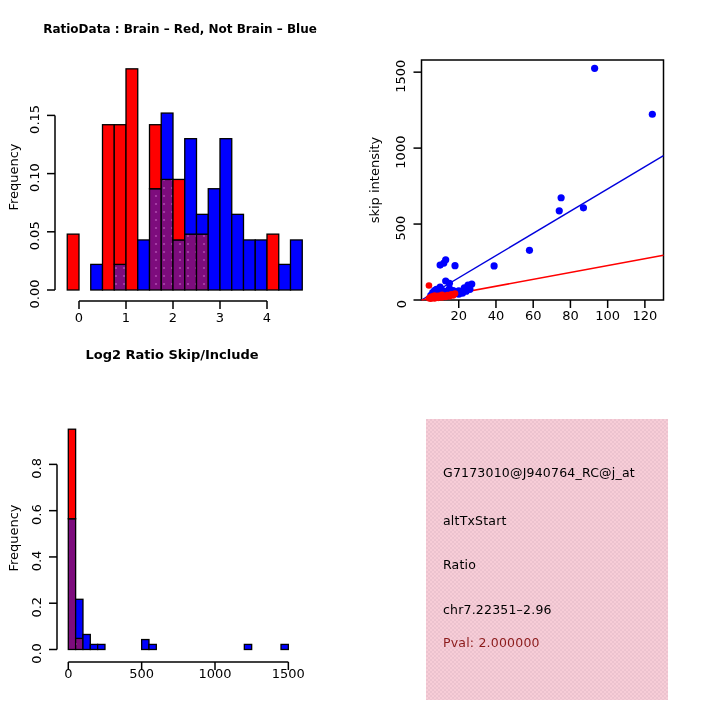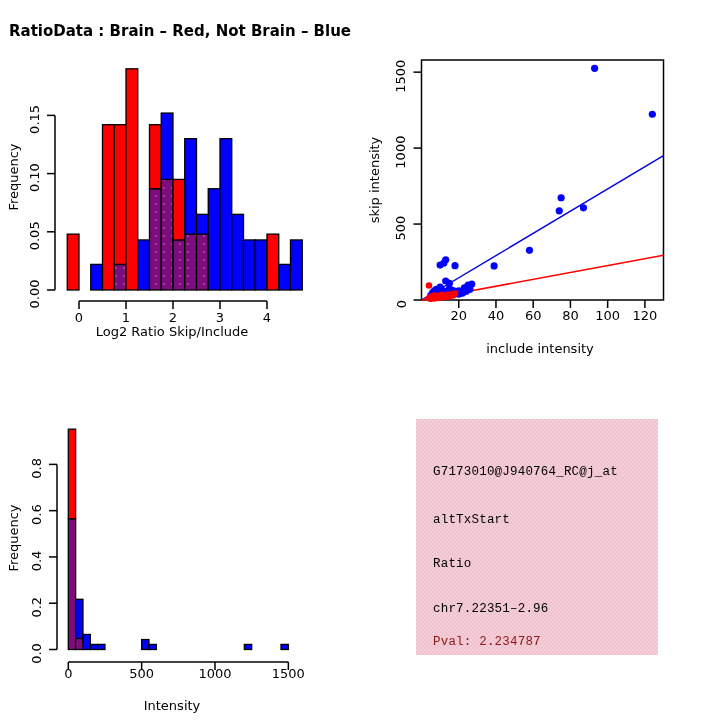--- a/index.html
+++ b/index.html
@@ -4,31 +4,31 @@
 <style>
   html,body{margin:0;padding:0;background:#ffffff;}
   body{width:720px;height:720px;position:relative;overflow:hidden;
        font-family:"DejaVu Sans","Liberation Sans",sans-serif;color:#000;}
   .panel{position:absolute;width:360px;height:360px;}
   #panel-ratio-hist{left:0;top:0;}
   #panel-scatter{left:360px;top:0;}
   #panel-gene-hist{left:0;top:360px;}
   #panel-info{left:360px;top:360px;}
   .chart-title{position:absolute;top:22px;left:0;width:100%;text-align:center;
-               font-size:15px;font-weight:bold;white-space:nowrap;}
+               font-size:12px;font-weight:bold;white-space:nowrap;}
   .xlab{position:absolute;left:0;width:100%;text-align:center;font-size:13px;white-space:nowrap;}
   .ylab{position:absolute;width:190px;height:14px;line-height:14px;text-align:center;
         font-size:13px;transform:rotate(-90deg);white-space:nowrap;}
   svg.plot{position:absolute;left:0;top:0;}
-  #info-box{position:absolute;left:56px;top:59px;width:242px;height:236px;
+  #info-box{position:absolute;left:66px;top:59px;width:242px;height:281px;
     background-color:#ecc3cf;
     background-image:
       linear-gradient(45deg,#f7cdd7 25%,transparent 25%,transparent 75%,#f7cdd7 75%),
       linear-gradient(45deg,#f7cdd7 25%,transparent 25%,transparent 75%,#f7cdd7 75%);
-    background-size:4px 4px;background-position:0 0,2px 2px;font-family:Liberation Mono, monospace;}
+    background-size:4px 4px;background-position:0 0,2px 2px;}
   .info-line{position:absolute;left:17px;font-size:12.5px;letter-spacing:0.2px;white-space:nowrap;}
   .pval{color:#8b1a1a;}
 </style>
 </head>
 <body>
 
 <div class="panel" id="panel-ratio-hist">
   <div class="chart-title">RatioData : Brain – Red, Not Brain – Blue</div>
   <div class="ylab" style="left:-81px;top:170px;">Frequency</div>
   <svg class="plot" id="svg-ratio" width="360" height="360">
@@ -77,21 +77,21 @@
       <rect x="196.5" y="214.34" width="11.75" height="19.787999999999982" fill="#0000ff" stroke="#000" stroke-width="1.3"></rect>
       <rect x="208.25" y="188.73200000000003" width="11.75" height="101.26799999999997" fill="#0000ff" stroke="#000" stroke-width="1.3"></rect>
       <rect x="220" y="138.68" width="11.75" height="151.32" fill="#0000ff" stroke="#000" stroke-width="1.3"></rect>
       <rect x="231.75" y="214.34" width="11.75" height="75.66" fill="#0000ff" stroke="#000" stroke-width="1.3"></rect>
       <rect x="243.5" y="239.948" width="11.75" height="50.05199999999999" fill="#0000ff" stroke="#000" stroke-width="1.3"></rect>
       <rect x="255.25" y="239.948" width="11.75" height="50.05199999999999" fill="#0000ff" stroke="#000" stroke-width="1.3"></rect>
       <rect x="267" y="234.128" width="11.75" height="55.872000000000014" fill="#ff0000" stroke="#000" stroke-width="1.3"></rect>
       <rect x="278.75" y="264.392" width="11.75" height="25.608000000000004" fill="#0000ff" stroke="#000" stroke-width="1.3"></rect>
       <rect x="290.5" y="239.948" width="11.75" height="50.05199999999999" fill="#0000ff" stroke="#000" stroke-width="1.3"></rect>
     </svg>
-  <div class="xlab" style="top:324px;width:344px;">Log2 Ratio Skip/Include</div>
+  <div class="xlab" style="top:347px;width:344px;font-weight:bold;">Log2 Ratio Skip/Include</div>
 </div>
 
 <div class="panel" id="panel-scatter">
   <div class="ylab" style="left:-80px;top:173px;">skip intensity</div>
   <svg class="plot" id="svg-scatter" width="360" height="360">
       <rect x="61.5" y="60" width="242" height="240" fill="none" stroke="#000" stroke-width="1.5"></rect>
       <line x1="53.5" y1="300" x2="61.5" y2="300" stroke="#000" stroke-width="1.5"></line>
       <text x="45.5" y="304" text-anchor="middle" font-size="13px" fill="#000" transform="rotate(-90 45.5 304)">0</text>
       <line x1="53.5" y1="224.0506329113924" x2="61.5" y2="224.0506329113924" stroke="#000" stroke-width="1.5"></line>
       <text x="45.5" y="228.0506329113924" text-anchor="middle" font-size="13px" fill="#000" transform="rotate(-90 45.5 228.0506329113924)">500</text>
@@ -172,21 +172,20 @@
       <circle cx="81.97692307692307" cy="294.6835443037975" r="3.3" fill="#ff0000"></circle>
       <circle cx="81.97692307692307" cy="297.56962025316454" r="3.3" fill="#ff0000"></circle>
       <circle cx="83.83846153846153" cy="295.746835443038" r="3.3" fill="#ff0000"></circle>
       <circle cx="85.7" cy="296.9620253164557" r="3.3" fill="#ff0000"></circle>
       <circle cx="87.56153846153846" cy="295.1392405063291" r="3.3" fill="#ff0000"></circle>
       <circle cx="89.42307692307692" cy="296.3544303797468" r="3.3" fill="#ff0000"></circle>
       <circle cx="91.28461538461539" cy="294.2278481012658" r="3.3" fill="#ff0000"></circle>
       <circle cx="93.14615384615385" cy="295.44303797468353" r="3.3" fill="#ff0000"></circle>
       <circle cx="95.00769230769231" cy="293.62025316455697" r="3.3" fill="#ff0000"></circle>
     </svg>
-  <div class="xlab" style="top:341px;">include intensity</div>
 </div>
 
 <div class="panel" id="panel-gene-hist">
   <div class="ylab" style="left:-81px;top:171px;">Frequency</div>
   <svg class="plot" id="svg-gene" width="360" height="360">
       <defs>
         <pattern id="pd3" width="8" height="8" patternUnits="userSpaceOnUse">
           <rect x="0" y="0" width="8" height="8" fill="#7d0c7d"></rect>
           <circle cx="4" cy="4" r="1.1" fill="#b34fb3" opacity="0.85"></circle>
         </pattern>
@@ -216,24 +215,23 @@
       <rect x="75.63499999999999" y="278.3928" width="7.33" height="11.107199999999978" fill="url(#pd3)" stroke="#000" stroke-width="1.3"></rect>
       <rect x="75.63499999999999" y="239.2862" width="7.33" height="39.106600000000014" fill="#0000ff" stroke="#000" stroke-width="1.3"></rect>
       <rect x="82.97" y="274.459" width="7.33" height="15.040999999999997" fill="#0000ff" stroke="#000" stroke-width="1.3"></rect>
       <rect x="90.30499999999999" y="284.4092" width="7.33" height="5.0908000000000015" fill="#0000ff" stroke="#000" stroke-width="1.3"></rect>
       <rect x="97.64" y="284.4092" width="7.33" height="5.0908000000000015" fill="#0000ff" stroke="#000" stroke-width="1.3"></rect>
       <rect x="141.64999999999998" y="279.5498" width="7.33" height="9.950199999999995" fill="#0000ff" stroke="#000" stroke-width="1.3"></rect>
       <rect x="148.985" y="284.4092" width="7.33" height="5.0908000000000015" fill="#0000ff" stroke="#000" stroke-width="1.3"></rect>
       <rect x="244.33999999999997" y="284.4092" width="7.33" height="5.0908000000000015" fill="#0000ff" stroke="#000" stroke-width="1.3"></rect>
       <rect x="281.015" y="284.4092" width="7.33" height="5.0908000000000015" fill="#0000ff" stroke="#000" stroke-width="1.3"></rect>
     </svg>
-  <div class="xlab" style="top:338px;width:344px;">Intensity</div>
 </div>
 
 <div class="panel" id="panel-info">
   <div id="info-box">
     <div class="info-line" style="top:46px">G7173010@J940764_RC@j_at</div>
     <div class="info-line" style="top:94px">altTxStart</div>
     <div class="info-line" style="top:138px">Ratio</div>
     <div class="info-line" style="top:183px">chr7.22351–2.96</div>
-    <div class="info-line pval" style="top:216px">Pval: 2.234787</div>
+    <div class="info-line pval" style="top:216px">Pval: 2.000000</div>
   </div>
 </div>
 
 </body></html>

